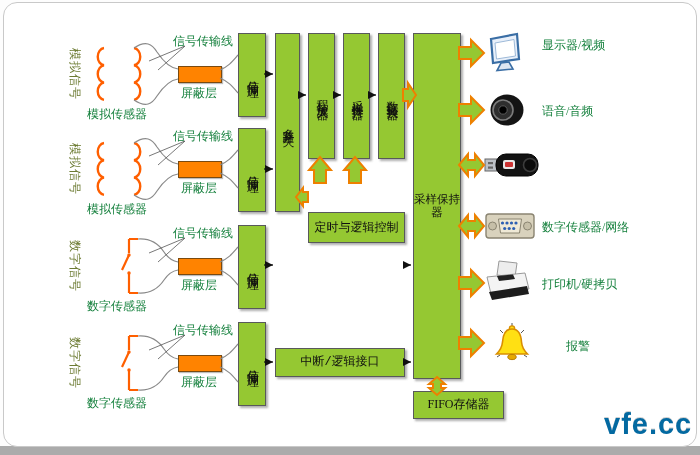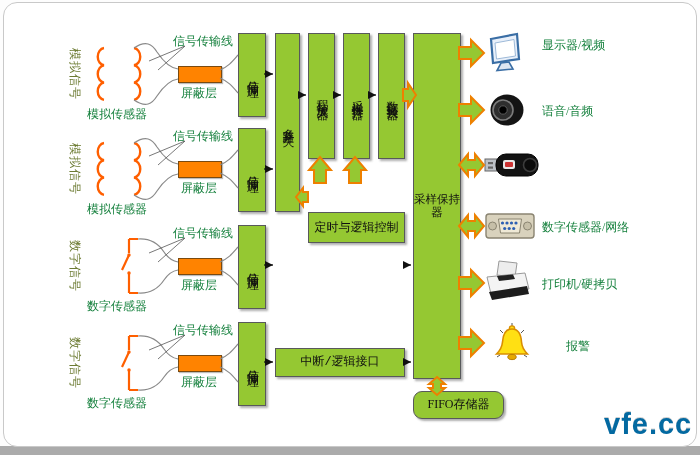--- a/index.html
+++ b/index.html
@@ -59,21 +59,21 @@
   <div class="lbl" style="left:87px;top:395px;">数字传感器</div>
   <div class="block vtext" style="left:238px;top:322px;width:26px;height:82px;">信号调理</div>
 
   <div class="block vtext" style="left:275px;top:33px;width:23px;height:177px;">多路开关</div>
   <div class="block vtext" style="left:308px;top:33px;width:25px;height:124px;">程控放大器</div>
   <div class="block vtext" style="left:343px;top:33px;width:25px;height:124px;">采样保持器</div>
   <div class="block vtext" style="left:378px;top:33px;width:25px;height:124px;">数据转换器</div>
   <div class="block" style="left:413px;top:33px;width:46px;height:344px;font-size:11.5px;">采样保持器</div>
   <div class="block" style="left:308px;top:196px;width:95px;height:29px;margin-top:16px;">定时与逻辑控制</div>
   <div class="block" style="left:275px;top:348px;width:128px;height:27px;font-family:Liberation Mono, monospace;">中断/逻辑接口</div>
-  <div class="block" style="left:413px;top:391px;width:89px;height:26px;border-radius:9px;">FIFO存储器</div>
+  <div class="block" style="left:413px;top:391px;width:89px;height:26px;">FIFO存储器</div>
 
   <div class="icon" style="left:486px;top:32px;">
     <svg width="38" height="42" viewBox="0 0 38 42">
       <polygon points="5,7 31,2 33,27 7,31" fill="#e9f0fa" stroke="#3a6ea5" stroke-width="2.2"></polygon>
       <polygon points="9,11 28,7.5 29.5,24 10.5,27" fill="#ffffff" stroke="#9db9d8" stroke-width="1"></polygon>
       <polygon points="15,31 23,30 27,37 11,38.5" fill="#dde6f2" stroke="#3a6ea5" stroke-width="1.6"></polygon>
     </svg>
   </div>
   <div class="lbl" style="left:542px;top:37px;">显示器/视频</div>
 

